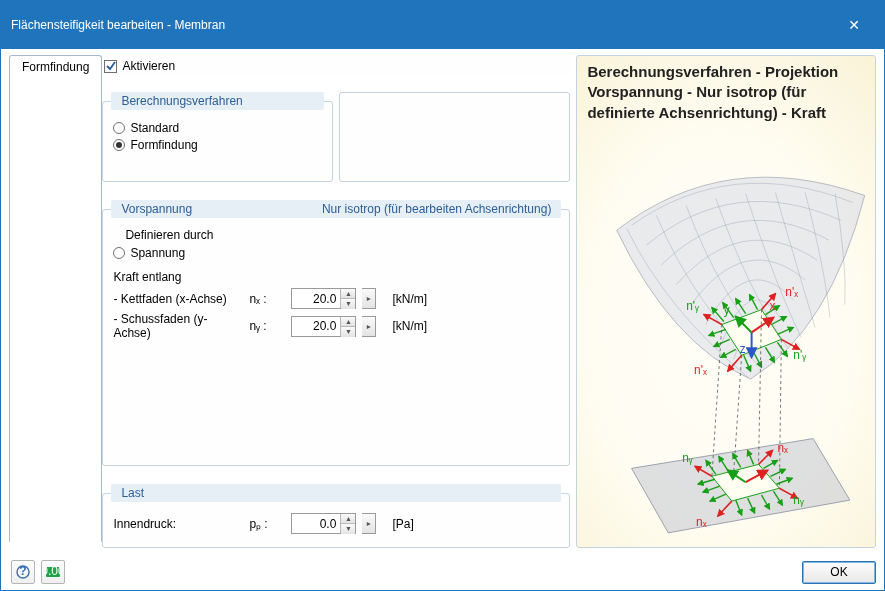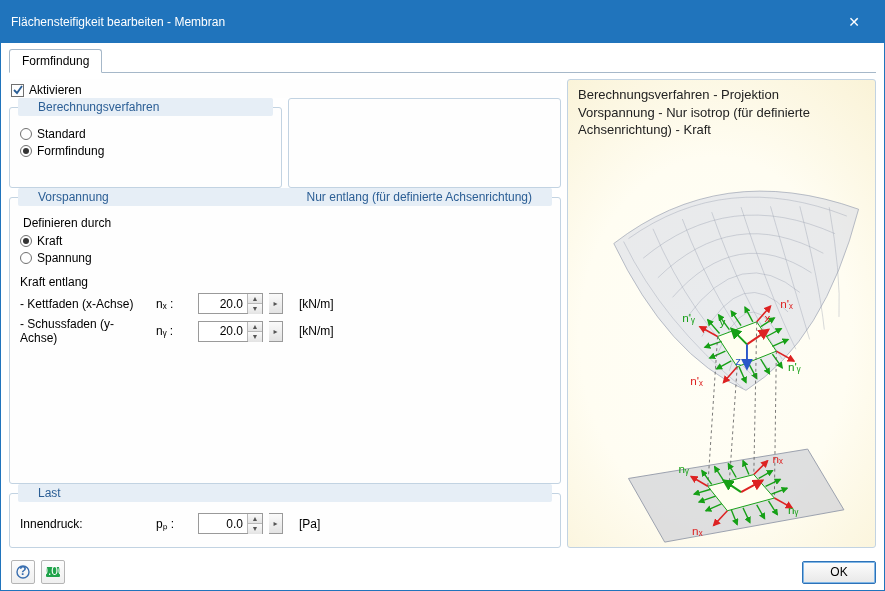--- a/index.html
+++ b/index.html
@@ -1,49 +1,49 @@
 <!DOCTYPE html>
 <html><head>
 <meta charset="utf-8">
 <style>
   * { box-sizing: border-box; font-family: "Segoe UI", Tahoma, sans-serif; font-size: 12px; }
   body { margin: 0; background: #fff; }
   .window { width: 885px; height: 591px; border: 1px solid #2074bc; display: flex; flex-direction: column; }
-  .titlebar { height: 42px; background: #2074bc; color: #fff; display: flex; align-items: center; padding: 0 10px; justify-content: space-between; }
+  .titlebar { height: 48px; background: #2074bc; color: #fff; display: flex; align-items: center; padding: 0 10px; justify-content: space-between; }
   .titlebar .title { font-size: 12px; }
   .titlebar .close { width: 40px; text-align: center; cursor: pointer; font-size: 14px; }
-  .content { flex: 1; padding: 6px 8px 6px 8px; display: flex; flex-direction: column; }
+  .content { flex: 1; padding: 6px 8px 6px 8px; display: flex; flex-direction: row; }
   .tabstrip { display: flex; border-bottom: 1px solid #a6b8c9; margin-bottom: 6px; }
   .tab { padding: 4px 12px; border: 1px solid #a6b8c9; border-bottom: 1px solid #fff; margin-bottom: -1px; border-radius: 3px 3px 0 0; background: #fff; cursor: pointer; }
   .body-row { flex: 1; display: flex; gap: 6px; }
-  .left-col { width: 552px; display: flex; flex-direction: column; gap: 0; }
+  .left-col { width: 468px; display: flex; flex-direction: column; gap: 18px; }
   .right-col { flex: 1; }
   fieldset { border: 1px solid #c2d3e2; border-radius: 3px; padding: 8px 10px 10px 10px; margin: 0; background: #fefefe; }
-  legend.hdr { color: #2b5e95; background: #e6eef6; border-radius: 2px; padding: 2px 20px; width: calc(100% + 4px); margin-left: -2px; display: flex; justify-content: space-between; }
+  legend.hdr { color: #2b5e95; background: #e6eef6; border-radius: 2px; padding: 2px 10px; width: calc(100% + 4px); margin-left: -2px; display: flex; justify-content: space-between; }
   legend.hdr .sub { color: #2b5e95; font-weight: normal; }
   .field-row { display: flex; align-items: center; gap: 6px; margin: 3px 0; }
   .lbl-col { width: 130px; }
   .sym-col { width: 36px; }
   .spinner { display: inline-flex; border: 1px solid #9a9a9a; height: 21px; }
   .spinner input { width: 48px; border: none; text-align: right; padding: 0 4px; outline: none; }
   .spinner .btns { display: flex; flex-direction: column; border-left: 1px solid #b8b8b8; }
   .spinner .btns span { width: 14px; height: 10px; font-size: 7px; line-height: 10px; text-align: center; background: linear-gradient(#fafafa,#e3e3e3); cursor: pointer; color: #555; }
   .spinner .btns span:first-child { border-bottom: 1px solid #b8b8b8; }
   .dd-btn { width: 14px; height: 21px; border: 1px solid #9a9a9a; border-left: none; display: inline-flex; align-items: center; justify-content: center; background: linear-gradient(#fafafa,#e3e3e3); cursor: pointer; font-size: 8px; color:#555; }
   .unit { margin-left: 10px; }
   .checkbox, .radio { display: inline-flex; align-items: center; gap: 5px; cursor: pointer; }
   .checkbox .box { width: 13px; height: 13px; border: 1px solid #707070; display: inline-flex; align-items: center; justify-content: center; }
   .checkbox .box svg { width: 10px; height: 10px; }
   .radio .circle { width: 12px; height: 12px; border: 1px solid #707070; border-radius: 50%; display: inline-flex; align-items: center; justify-content: center; }
   .radio .dot { width: 6px; height: 6px; background: #333; border-radius: 50%; }
   .two-col { display: flex; gap: 6px; }
   .two-col fieldset { flex: 1; min-height: 90px; }
   .last-box { margin-top: auto; }
   .preview { border: 1px solid #c2d3e2; border-radius: 3px; height: 100%; padding: 6px 10px; background: radial-gradient(ellipse 80% 70% at 48% 55%, #fffef6 0%, #fffdf2 55%, #faf3d8 100%); position: relative; overflow: hidden; }
-  .preview .ptitle { font-size: 13px; color: #222; line-height: 1.35; }
+  .preview .ptitle { font-size: 15px; color: #222; line-height: 1.35; font-weight: bold; }
   .preview svg { position: absolute; left: 0; top: 46px; width: 100%; height: calc(100% - 46px); }
   .footer { height: 36px; display: flex; align-items: center; padding: 0 8px 0 10px; gap: 6px; }
   .footer .spacer { flex: 1; }
   .btn { height: 23px; border: 1px solid #8c9aa9; background: linear-gradient(#fdfdfd,#e8e8e8); padding: 0 18px; min-width: 74px; cursor: pointer; border-radius: 2px; }
   .btn.primary { border: 1px solid #2d72b8; box-shadow: 0 0 0 1px #7fb6e6 inset; }
   .iconbtn { width: 24px; height: 24px; border: 1px solid #b5b5b5; background: linear-gradient(#fdfdfd,#efefef); display: inline-flex; align-items: center; justify-content: center; cursor: pointer; border-radius: 2px; }
 </style>
 </head>
 <body>
 
@@ -87,31 +87,23 @@
                 <span>Formfindung</span>
               </label>
             </div>
           </fieldset>
           <fieldset></fieldset>
         </div>
 
         <fieldset style="flex:1;">
           <legend class="hdr">
             <span>Vorspannung</span>
-            <span class="sub">Nur entlang (für definierte Achsenrichtung)</span>
+            <span class="sub">Nur isotrop (für bearbeiten Achsenrichtung)</span>
           </legend>
-          <div style="margin:2px 0 4px 3px;">Definieren durch</div>
-          <div class="field-row">
-            <label class="radio">
-              <span class="circle">
-                  <span class="dot"></span>
-                </span>
-              <span>Kraft</span>
-            </label>
-          </div>
+          <div style="margin:2px 0 4px 12px;">Definieren durch</div>
           <div class="field-row" style="margin-bottom:10px;">
             <label class="radio">
               <span class="circle"></span>
               <span>Spannung</span>
             </label>
           </div>
           <div style="margin-bottom:4px;">Kraft entlang</div>
 
           <div class="field-row">
             <span class="lbl-col">- Kettfaden (x-Achse)</span>

